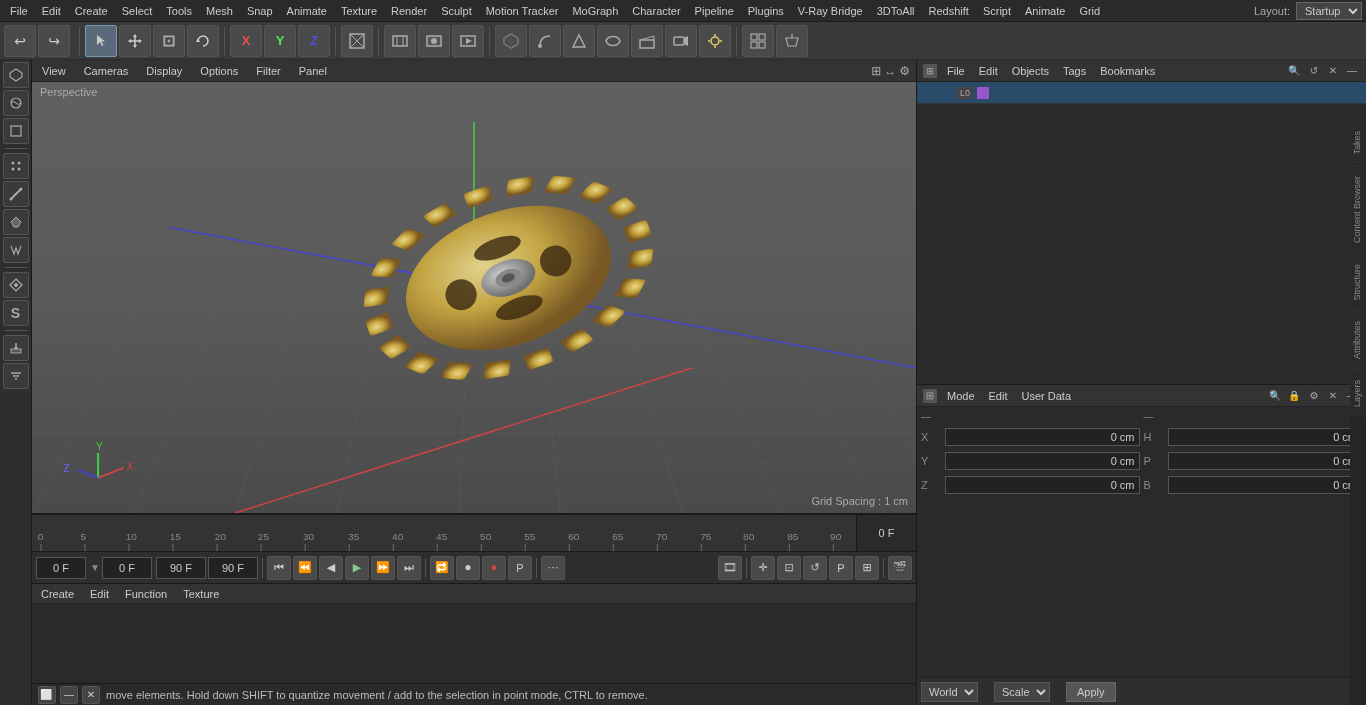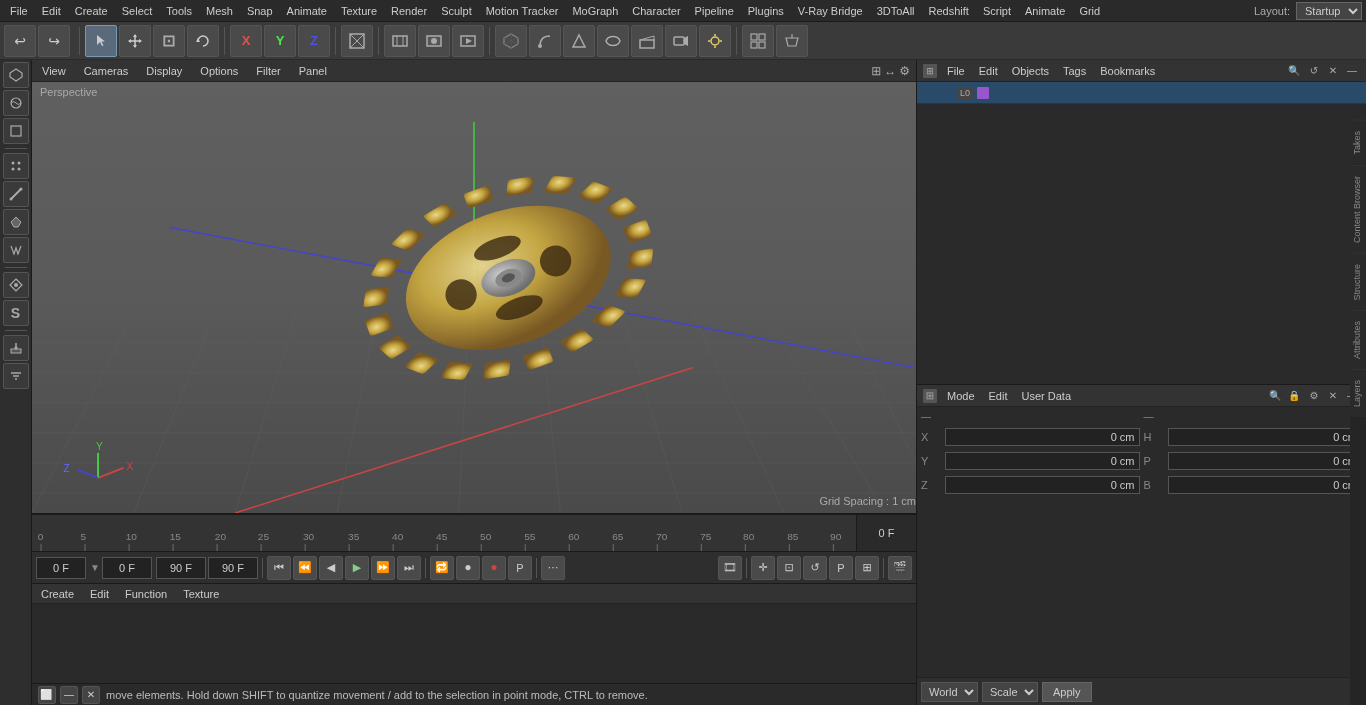--- a/index.html
+++ b/index.html
@@ -159,21 +159,21 @@
       top: 26px;
       left: 8px;
       color: #aaa;
       font-size: 11px;
       z-index: 5;
     }
 
     #grid-spacing {
       position: absolute;
       bottom: 6px;
-      right: 0;
+      right: 8px;
       color: #aaa;
       font-size: 11px;
       z-index: 5;
     }
 
     
     #timeline-area {
       height: 38px;
       background: #2e2e2e;
       border-top: 1px solid #1a1a1a;
@@ -420,21 +420,21 @@
     }
     .coord-header { color: #888; font-size: 10px; margin-bottom: 4px; }
 
     
     #attr-bottom {
       height: 28px;
       background: #2e2e2e;
       display: flex;
       align-items: center;
       padding: 0 4px;
-      gap: 4px;
+      gap: 16px;
       border-top: 1px solid #222;
     }
     .coord-select {
       height: 20px;
       background: #444;
       border: 1px solid #555;
       color: #ccc;
       font-size: 11px;
       padding: 0 3px;
     }

